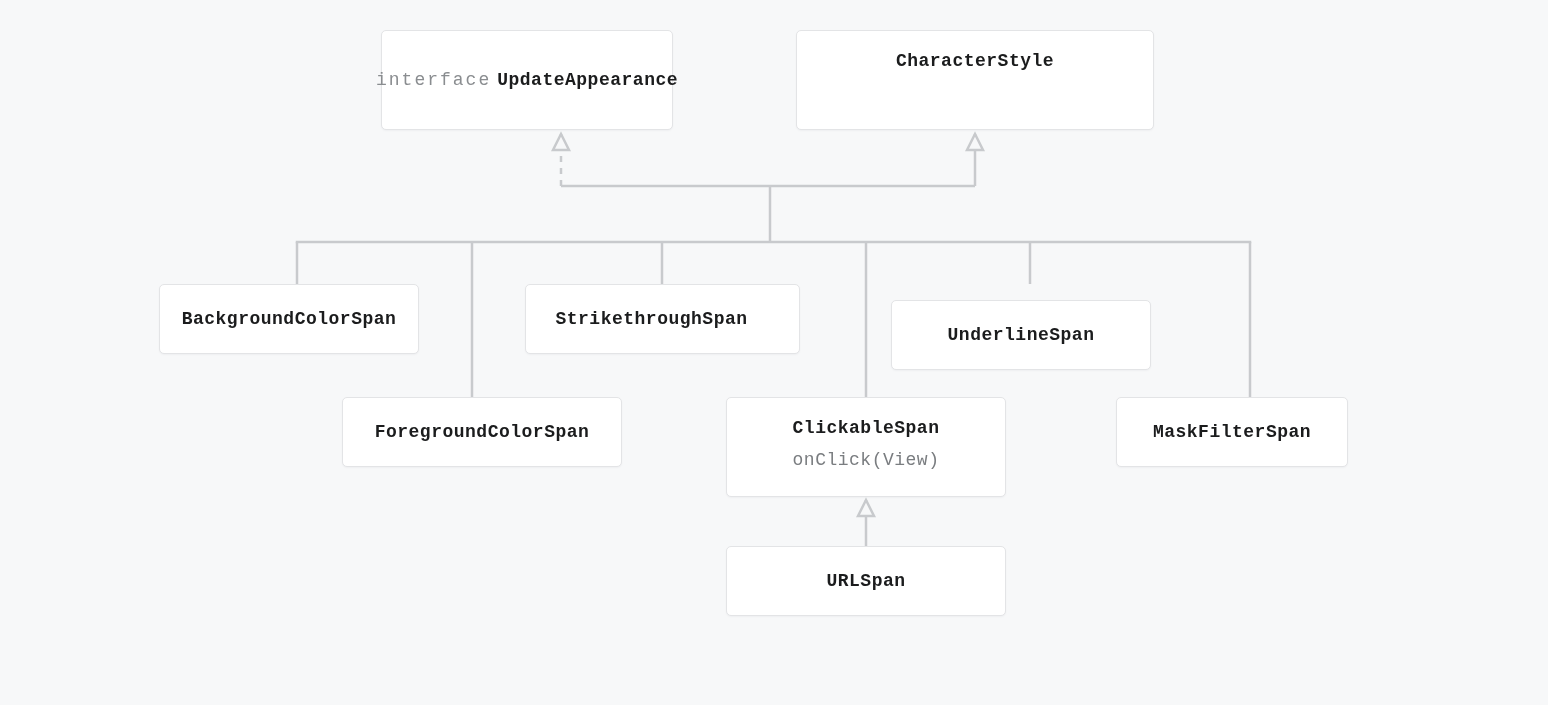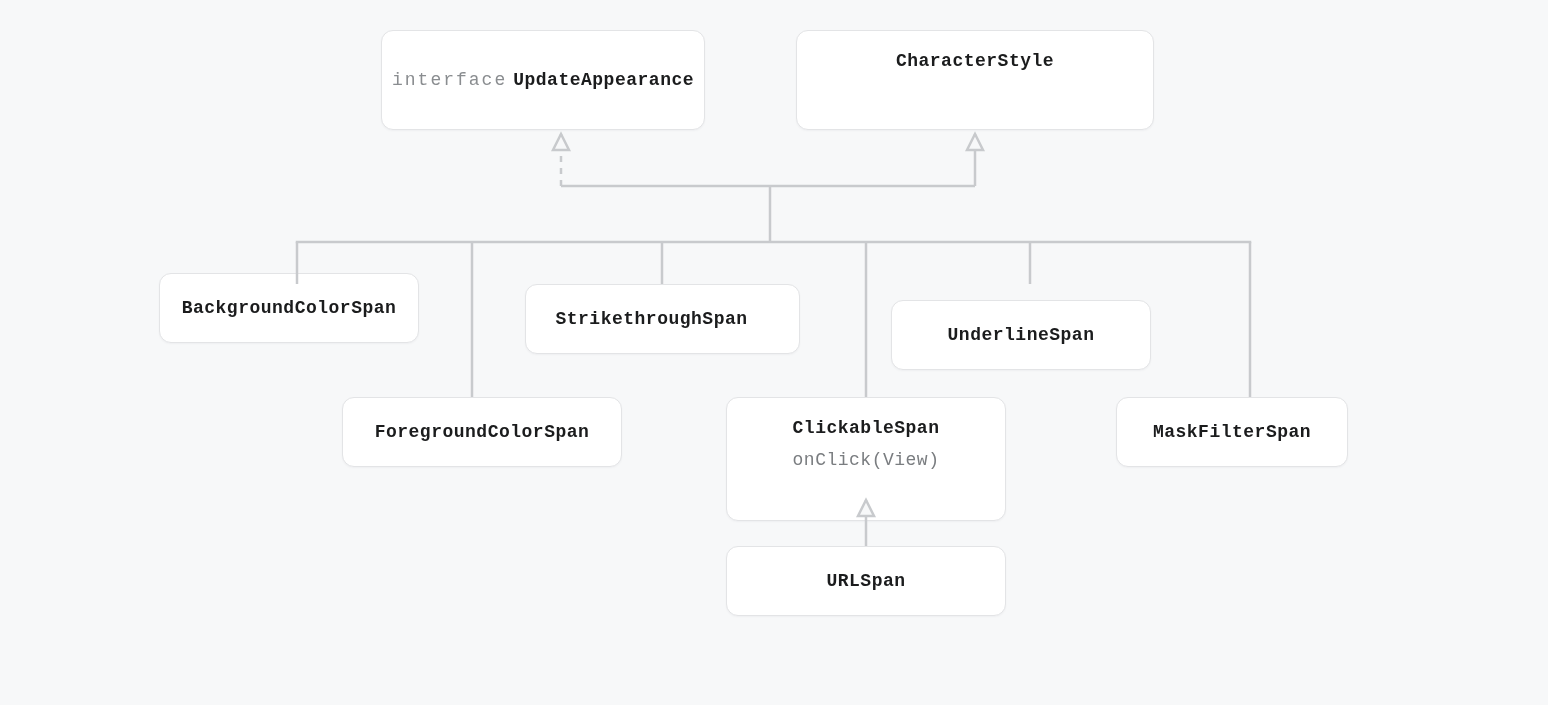--- a/index.html
+++ b/index.html
@@ -8,21 +8,21 @@
     width: 1548px;
     height: 705px;
     background: #f7f8f9;
     font-family: "SFMono-Regular", ui-monospace, Menlo, Consolas, "Liberation Mono", monospace;
     position: relative;
   }
   .node {
     position: absolute;
     background: #ffffff;
     border: 1px solid #e3e4e6;
-    border-radius: 12px;
+    border-radius: 5px;
     box-shadow: 0 1px 2px rgba(30,30,40,0.04);
     padding: 20px 30px;
     text-align: center;
     box-sizing: border-box;
   }
   .title {
     font-size: 18px;
     font-weight: 700;
     color: #1b1c1d;
     letter-spacing: 0.5px;
@@ -45,47 +45,47 @@
     position: absolute;
     left: 0; top: 0;
     width: 1548px;
     height: 705px;
     pointer-events: none;
   }
 </style>
 </head>
 <body>
 
-<div class="node" style="left:381px; top:30px; width:324px; height:100px; display:flex; align-items:center; justify-content:center;">
+<div class="node" style="left:381px; top:30px; width:292px; height:100px; display:flex; align-items:center; justify-content:center;">
   <div class="title">
     <span class="keyword">interface</span><span>UpdateAppearance</span>
   </div>
 </div>
 
 <div class="node" style="left:796px; top:30px; width:358px; height:100px;">
   <div class="title">CharacterStyle</div>
 </div>
 
-<div class="node" style="left:159px; top:273px; width:260px; height:70px; display:flex; align-items:center; justify-content:center;">
+<div class="node" style="left:159px; top:284px; width:260px; height:70px; display:flex; align-items:center; justify-content:center;">
   <div class="title">BackgroundColorSpan</div>
 </div>
 
 <div class="node" style="left:525px; top:284px; width:275px; height:70px; display:flex; align-items:center; justify-content:center;padding-left:8px;">
   <div class="title">StrikethroughSpan</div>
 </div>
 
 <div class="node" style="left:891px; top:300px; width:260px; height:70px; display:flex; align-items:center; justify-content:center;">
   <div class="title">UnderlineSpan</div>
 </div>
 
 <div class="node" style="left:342px; top:397px; width:280px; height:70px; display:flex; align-items:center; justify-content:center;">
   <div class="title">ForegroundColorSpan</div>
 </div>
 
-<div class="node" style="left:726px; top:397px; width:280px; height:124px;">
+<div class="node" style="left:726px; top:397px; width:280px; height:100px;">
   <div class="title">ClickableSpan</div>
   <div class="method">onClick(View)</div>
 </div>
 
 <div class="node" style="left:1116px; top:397px; width:232px; height:70px; display:flex; align-items:center; justify-content:center;">
   <div class="title">MaskFilterSpan</div>
 </div>
 
 <div class="node" style="left:726px; top:546px; width:280px; height:70px; display:flex; align-items:center; justify-content:center;">
   <div class="title">URLSpan</div>

